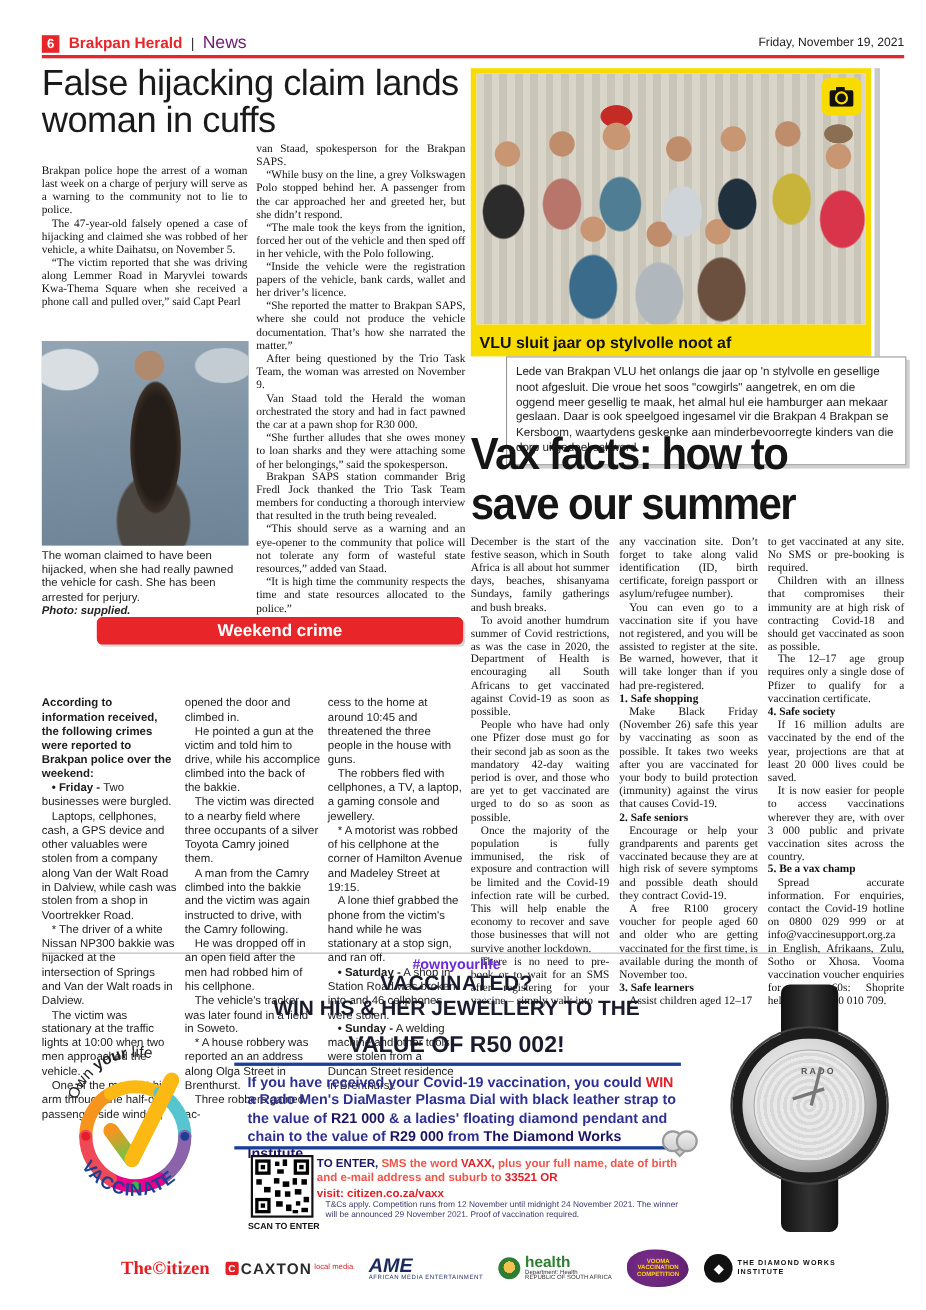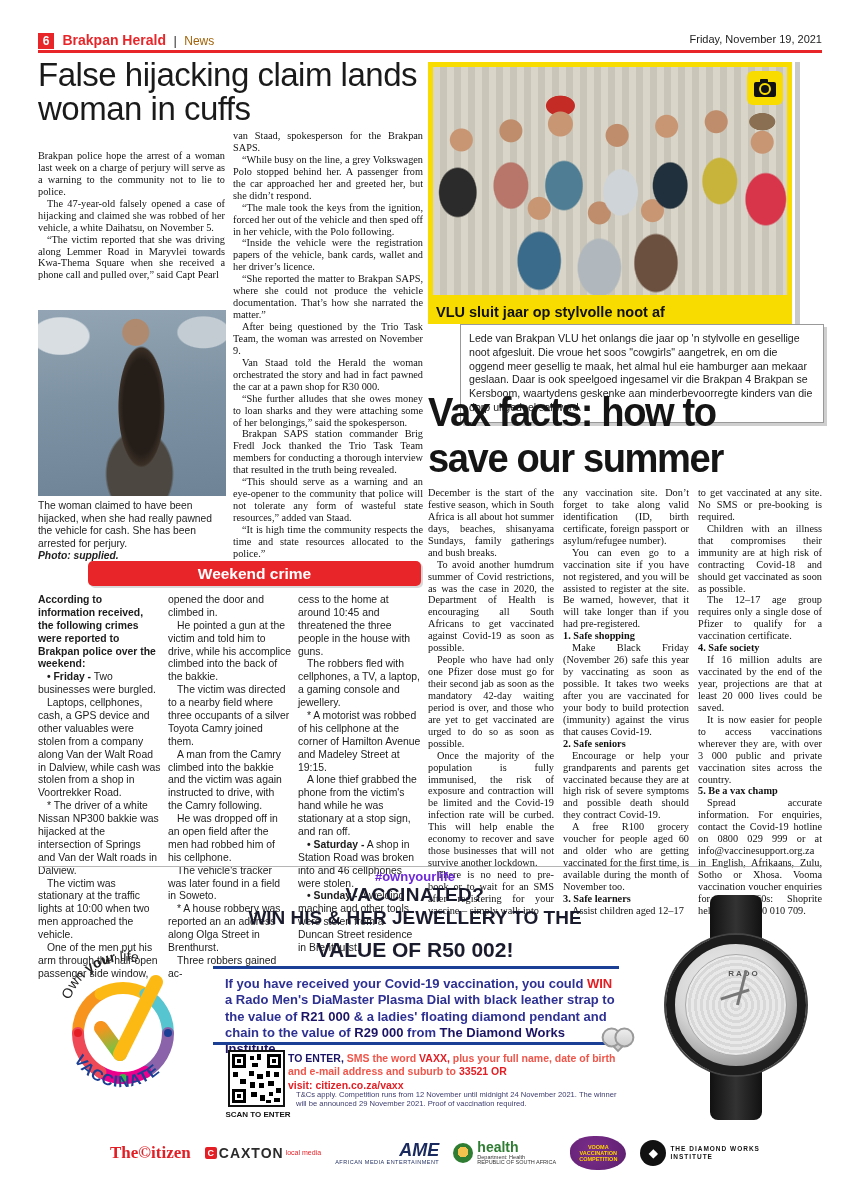--- a/index.html
+++ b/index.html
@@ -6,21 +6,21 @@
   html,body { background:#ffffff; }
   .page { position:relative; width:842px; height:1191px; background:#fff; overflow:hidden;
           font-family:"Liberation Sans", sans-serif; }
 
   
   .masthead { position:absolute; top:31px; left:38px; width:784px; height:18px; }
   .page-num { display:inline-block; background:#e8262a; color:#fff; font-weight:bold;
               font-size:12px; width:16px; height:16px; text-align:center; line-height:16px; }
   .paper-name { color:#e8262a; font-weight:bold; font-size:14px; margin-left:4px; }
   .section-sep { color:#333; font-size:13px; margin:0 3px; }
-  .section-name { color:#a16207; font-size:12px; }
+  .section-name { color:#701a75; font-size:16px; }
   .issue-date { position:absolute; right:0; top:2px; font-size:11px; color:#222; }
   .masthead-rule { position:absolute; top:50px; left:38px; width:784px; height:3px; background:#e8262a; }
 
   
   .headline { position:absolute; top:58px; left:38px; width:386px; font-size:33px; line-height:1.04;
               color:#1a1a1a; letter-spacing:-0.5px; font-weight:400; }
   .col { position:absolute; text-align:justify; }
   .serif p { font-family:"Liberation Serif", serif; font-size:10.3px; line-height:1.16; color:#111; }
   .col p + p, .col p.h + p { margin-top:0; }
   .col p + p { text-indent:9px; }
@@ -85,21 +85,21 @@
     transform:scaleX(0.93); transform-origin:left top; }
   .v-col1 { top:487px; left:428px; width:126px; }
   .v-col2 { top:487px; left:563px; width:126px; }
   .v-col3 { top:487px; left:698px; width:124px; }
 
   
   .crime-banner { position:absolute; top:561px; left:88px; width:333px; height:25px;
     background:#e8262a; border-radius:5px; color:#fff; font-weight:bold; font-size:15.5px;
     text-align:center; line-height:25px; box-shadow:2px 2px 0 #d9d9d9; }
   .sans p { font-size:10.4px; line-height:1.24; color:#1c1c1c; }
-  .crime-col { text-align:left; }
+  .crime-col { text-align:left;margin-top:40px; }
   .c-col1 { top:594px; left:38px;  width:123px; }
   .c-col2 { top:594px; left:168px; width:123px; }
   .c-col3 { top:594px; left:298px; width:124px; }
 
   .ad-divider { position:absolute; top:866px; left:38px; width:784px; height:1px; background:#b5b5b5; }
 
   
   .ad-hashtag { position:absolute; top:869px; left:200px; width:430px; text-align:center;
     font-weight:bold; font-size:13px; color:#6d28d9; }
   .ad-head1 { position:absolute; top:884px; left:200px; width:430px; text-align:center;
@@ -147,21 +147,21 @@
     background:linear-gradient(135deg,#f4f4f4,#c9c9c9); border:2px solid #9a9a9a;
     transform:rotate(45deg); }
   .heart::before, .heart::after { content:""; position:absolute; width:16px; height:16px;
     border-radius:50%; background:linear-gradient(135deg,#f4f4f4,#c9c9c9); border:2px solid #9a9a9a; }
   .heart::before { left:-11px; top:-2px; }
   .heart::after  { top:-11px; left:-2px; }
 
   
   .logo-row { position:absolute; top:1128px; left:110px; width:650px; height:50px;
     display:flex; align-items:center; justify-content:space-between; }
-  .lg { display:flex; flex-direction:column; align-items:flex-end; line-height:1.05; }
+  .lg { display:flex; flex-direction:column; align-items:flex-start; line-height:1.05; }
   .lg-citizen { font-size:17px; font-weight:bold; color:#e31e24; font-family:"Liberation Serif",serif; }
   .lg-caxton-row { display:flex; align-items:center; gap:2px; }
   .caxton-c { width:12px; height:12px; background:#e31e24; color:#fff; font-size:9px; font-weight:bold;
     text-align:center; line-height:12px; border-radius:2px; }
   .lg-caxton { font-size:14px; font-weight:bold; color:#2b2b2b; letter-spacing:1px; }
   .lg-caxton-sub { font-size:7px; color:#e31e24; }
   .lg-ame { font-size:18px; font-weight:bold; color:#1b2a5e; font-style:italic; }
   .lg-ame-sub { font-size:5.5px; color:#1b2a5e; letter-spacing:0.5px; }
   .lg-health-row { display:flex; align-items:center; gap:4px; }
   .coat { width:20px; height:20px; border-radius:50%;

